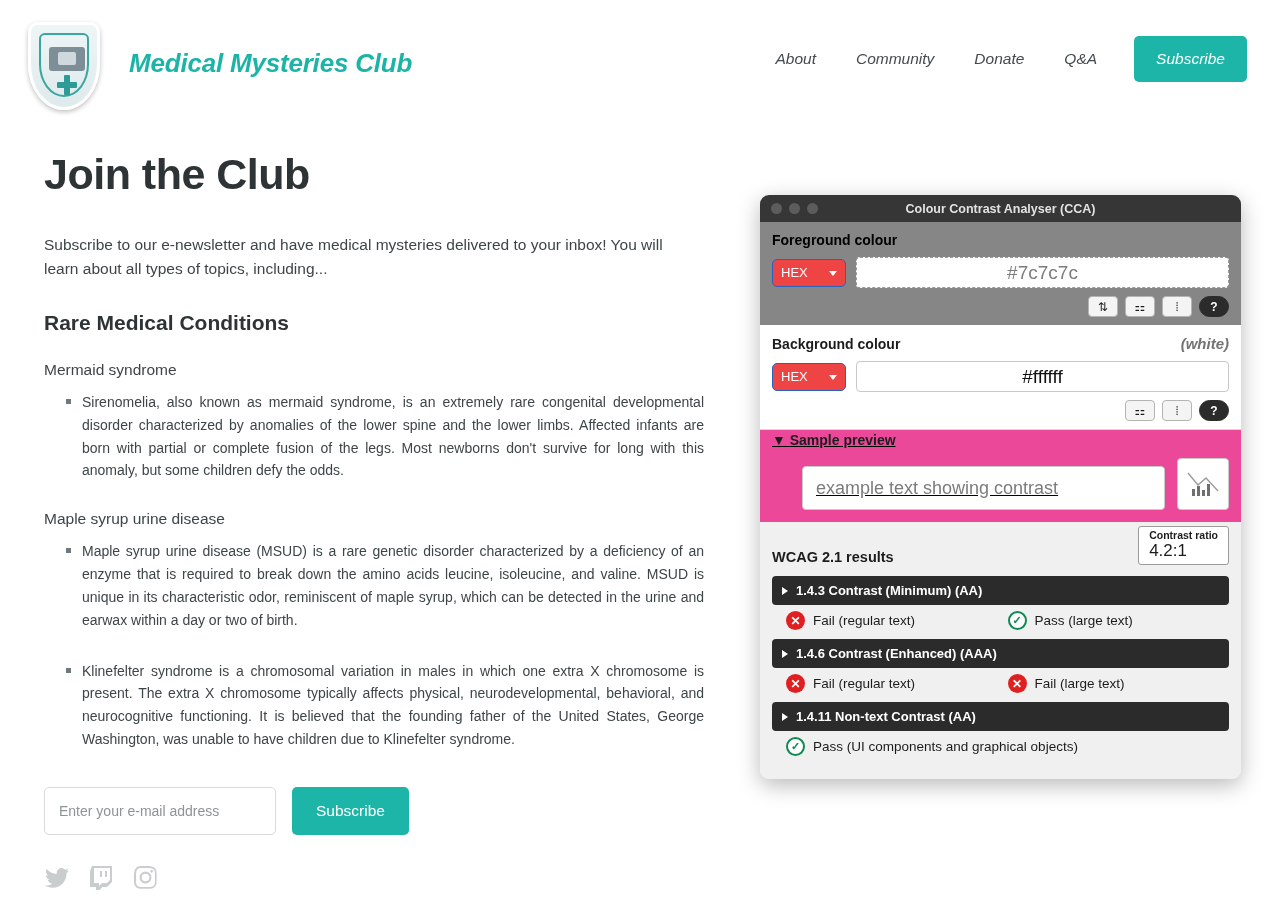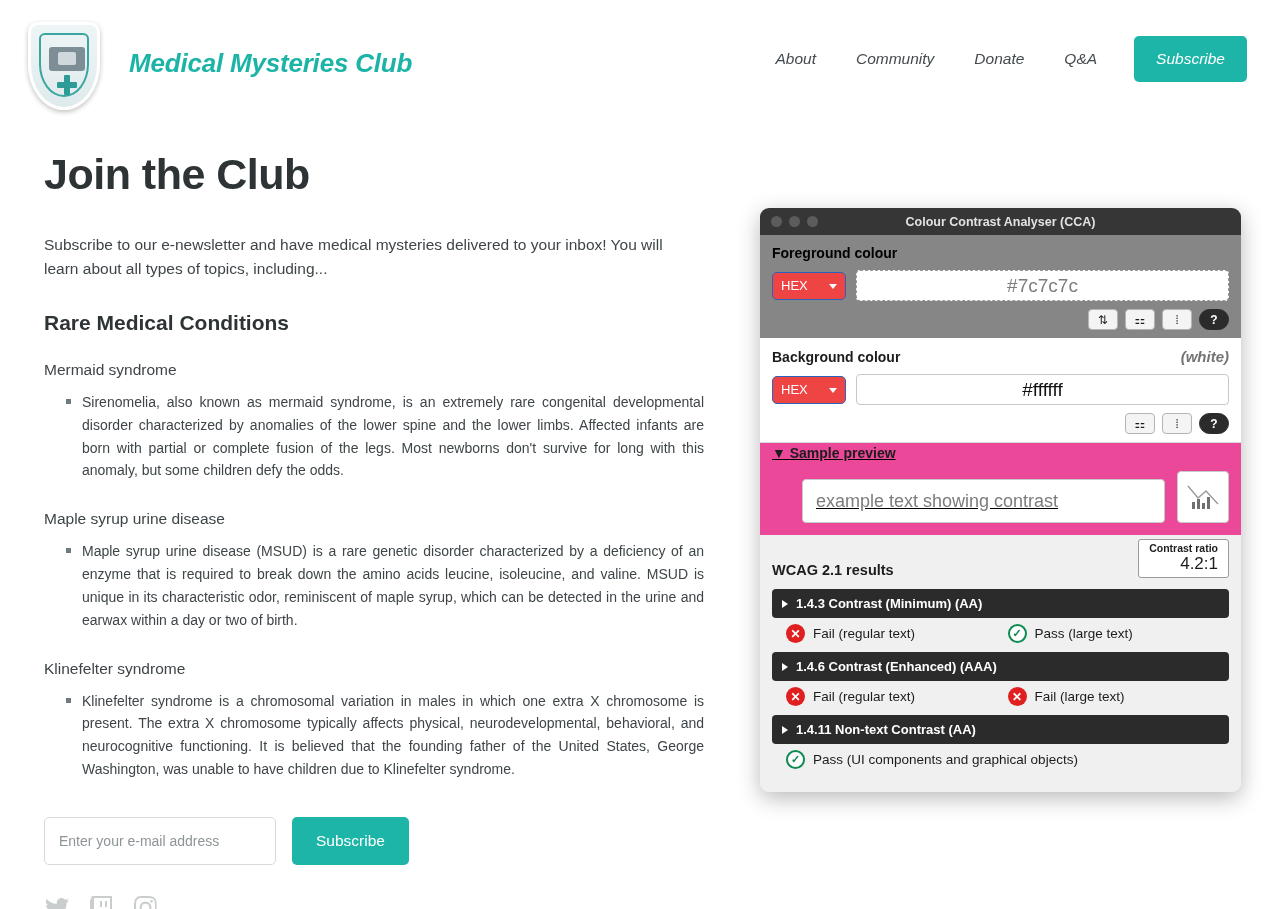--- a/index.html
+++ b/index.html
@@ -184,21 +184,21 @@
     align-items: center;
     justify-content: center;
     width: 26px; height: 26px;
     color: #c9cdce;
   }
   .social svg { fill: #c9cdce; }
 
   
   .cca {
     position: absolute;
-    left: 760px; top: 208px;
+    left: 760px; top: 195px;
     width: 481px;
     border-radius: 9px;
     box-shadow: 0 6px 22px rgba(0,0,0,0.28);
     overflow: hidden;
     background: #f0f0f0;
     font-size: 13px;
   }
   .cca-titlebar {
     height: 27px;
     background: #363636;
@@ -370,21 +370,21 @@
   .results-title {
     font-size: 14.5px;
     font-weight: bold;
     color: #1c1c1c;
   }
   .ratio-box {
     border: 1px solid #9b9b9b;
     background: #fff;
     border-radius: 3px;
     padding: 2px 10px 3px 10px;
-    text-align: right;
+    text-align: left;
   }
   .ratio-label { font-size: 10.5px; font-weight: bold; color: #1c1c1c; }
   .ratio-value { font-size: 17px; color: #1c1c1c; }
   .crit-bar {
     background: #2b2b2b;
     color: #ffffff;
     font-size: 13px;
     font-weight: bold;
     border-radius: 4px;
     padding: 7px 10px;
@@ -457,21 +457,20 @@
   <h3 class="cond-title">Mermaid syndrome</h3>
   <ul class="cond-list">
     <li>Sirenomelia, also known as mermaid syndrome, is an extremely rare congenital developmental disorder characterized by anomalies of the lower spine and the lower limbs. Affected infants are born with partial or complete fusion of the legs. Most newborns don't survive for long with this anomaly, but some children defy the odds.</li>
   </ul>
 
   <h3 class="cond-title">Maple syrup urine disease</h3>
   <ul class="cond-list">
     <li>Maple syrup urine disease (MSUD) is a rare genetic disorder characterized by a deficiency of an enzyme that is required to break down the amino acids leucine, isoleucine, and valine. MSUD is unique in its characteristic odor, reminiscent of maple syrup, which can be detected in the urine and earwax within a day or two of birth.</li>
   </ul>
 
-  <h3 class="cond-title">Klinefelter syndrome</h3>
   <ul class="cond-list">
     <li>Klinefelter syndrome is a chromosomal variation in males in which one extra X chromosome is present. The extra X chromosome typically affects physical, neurodevelopmental, behavioral, and neurocognitive functioning. It is believed that the founding father of the United States, George Washington, was unable to have children due to Klinefelter syndrome.</li>
   </ul>
 
   <div class="signup">
     <input class="email-input" type="text" placeholder="Enter your e-mail address" style="">
     <button class="subscribe-btn">Subscribe</button>
   </div>
 
   <div class="social">

